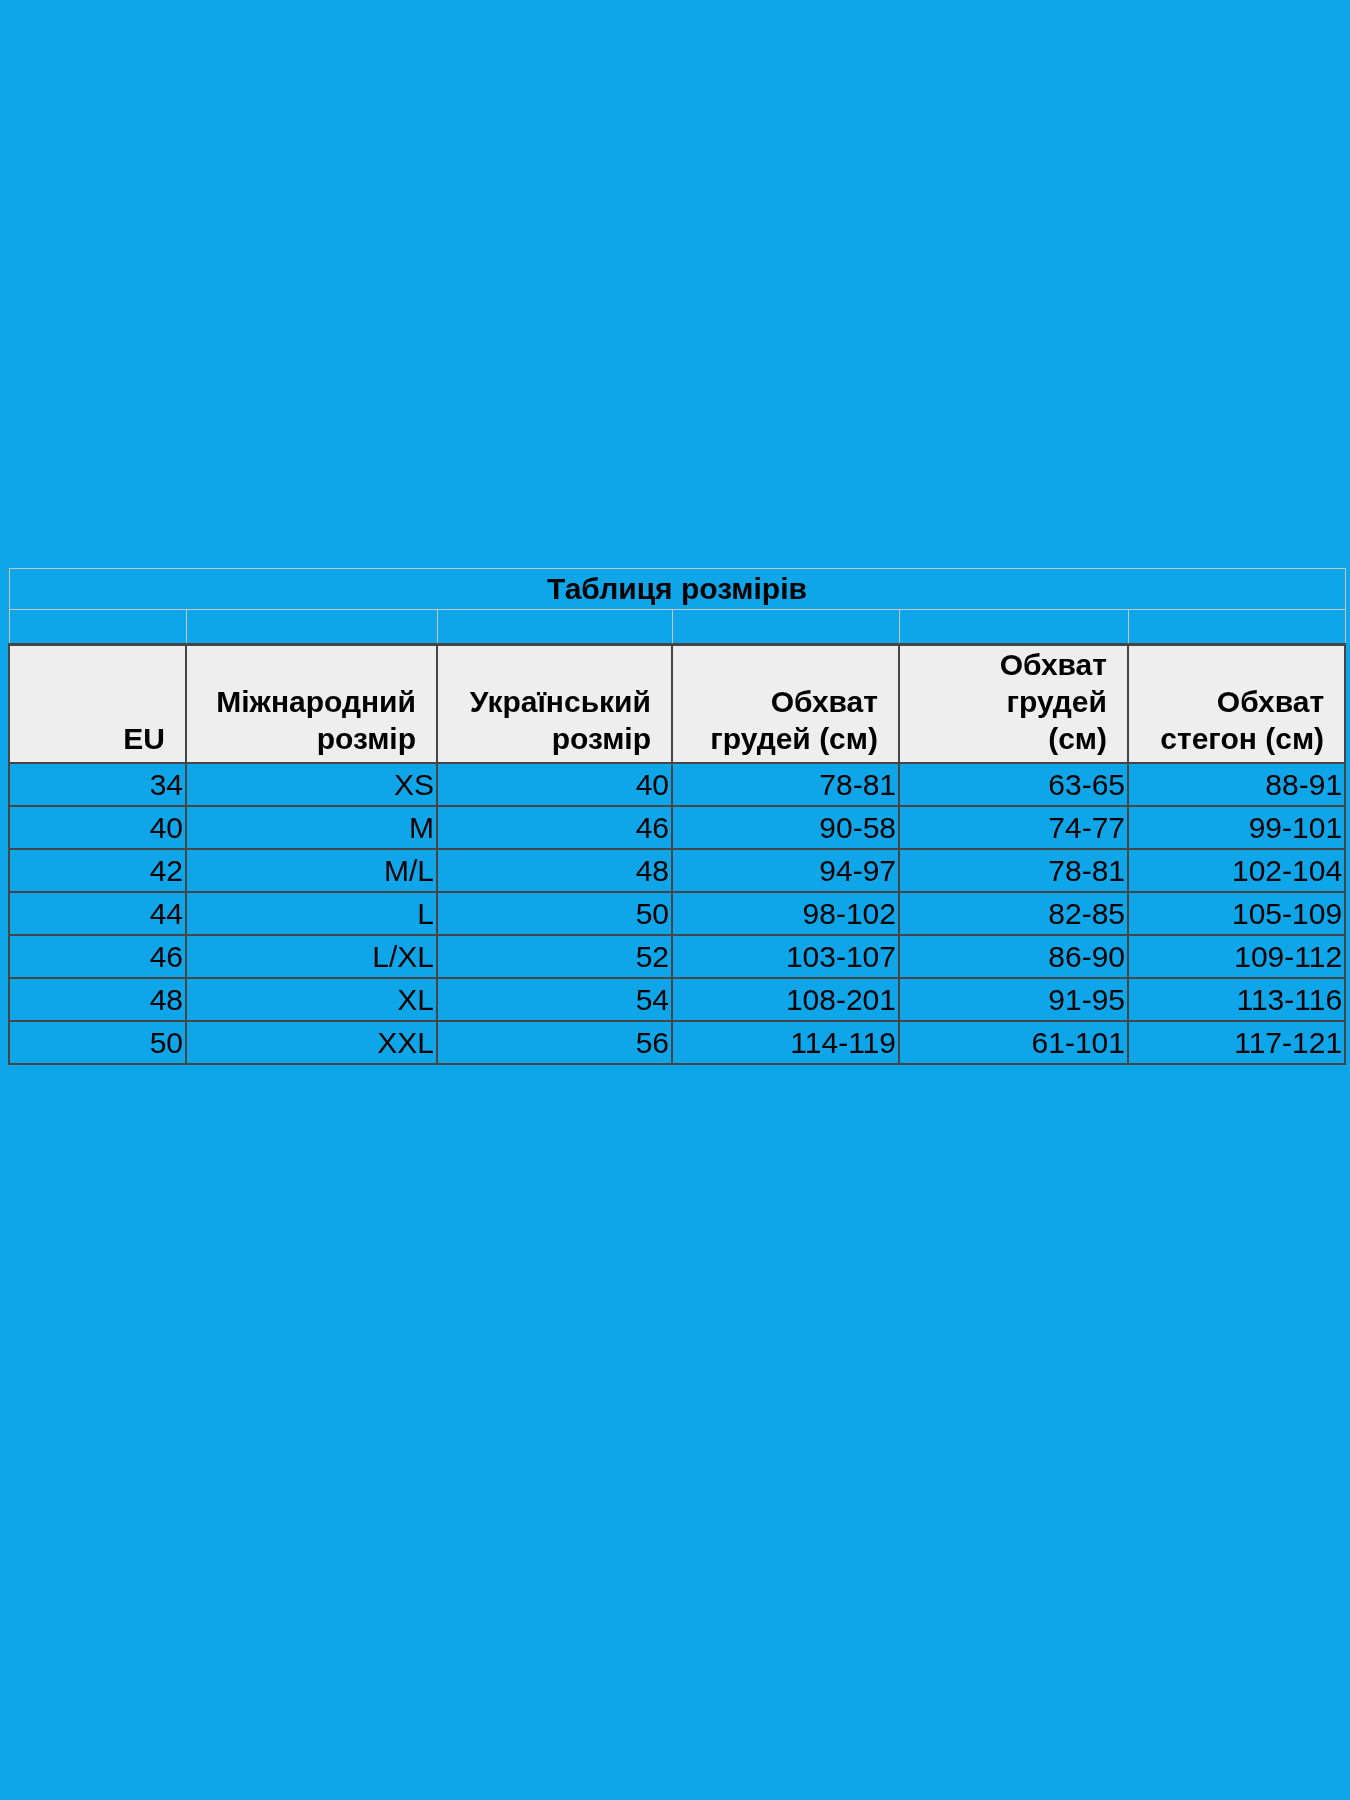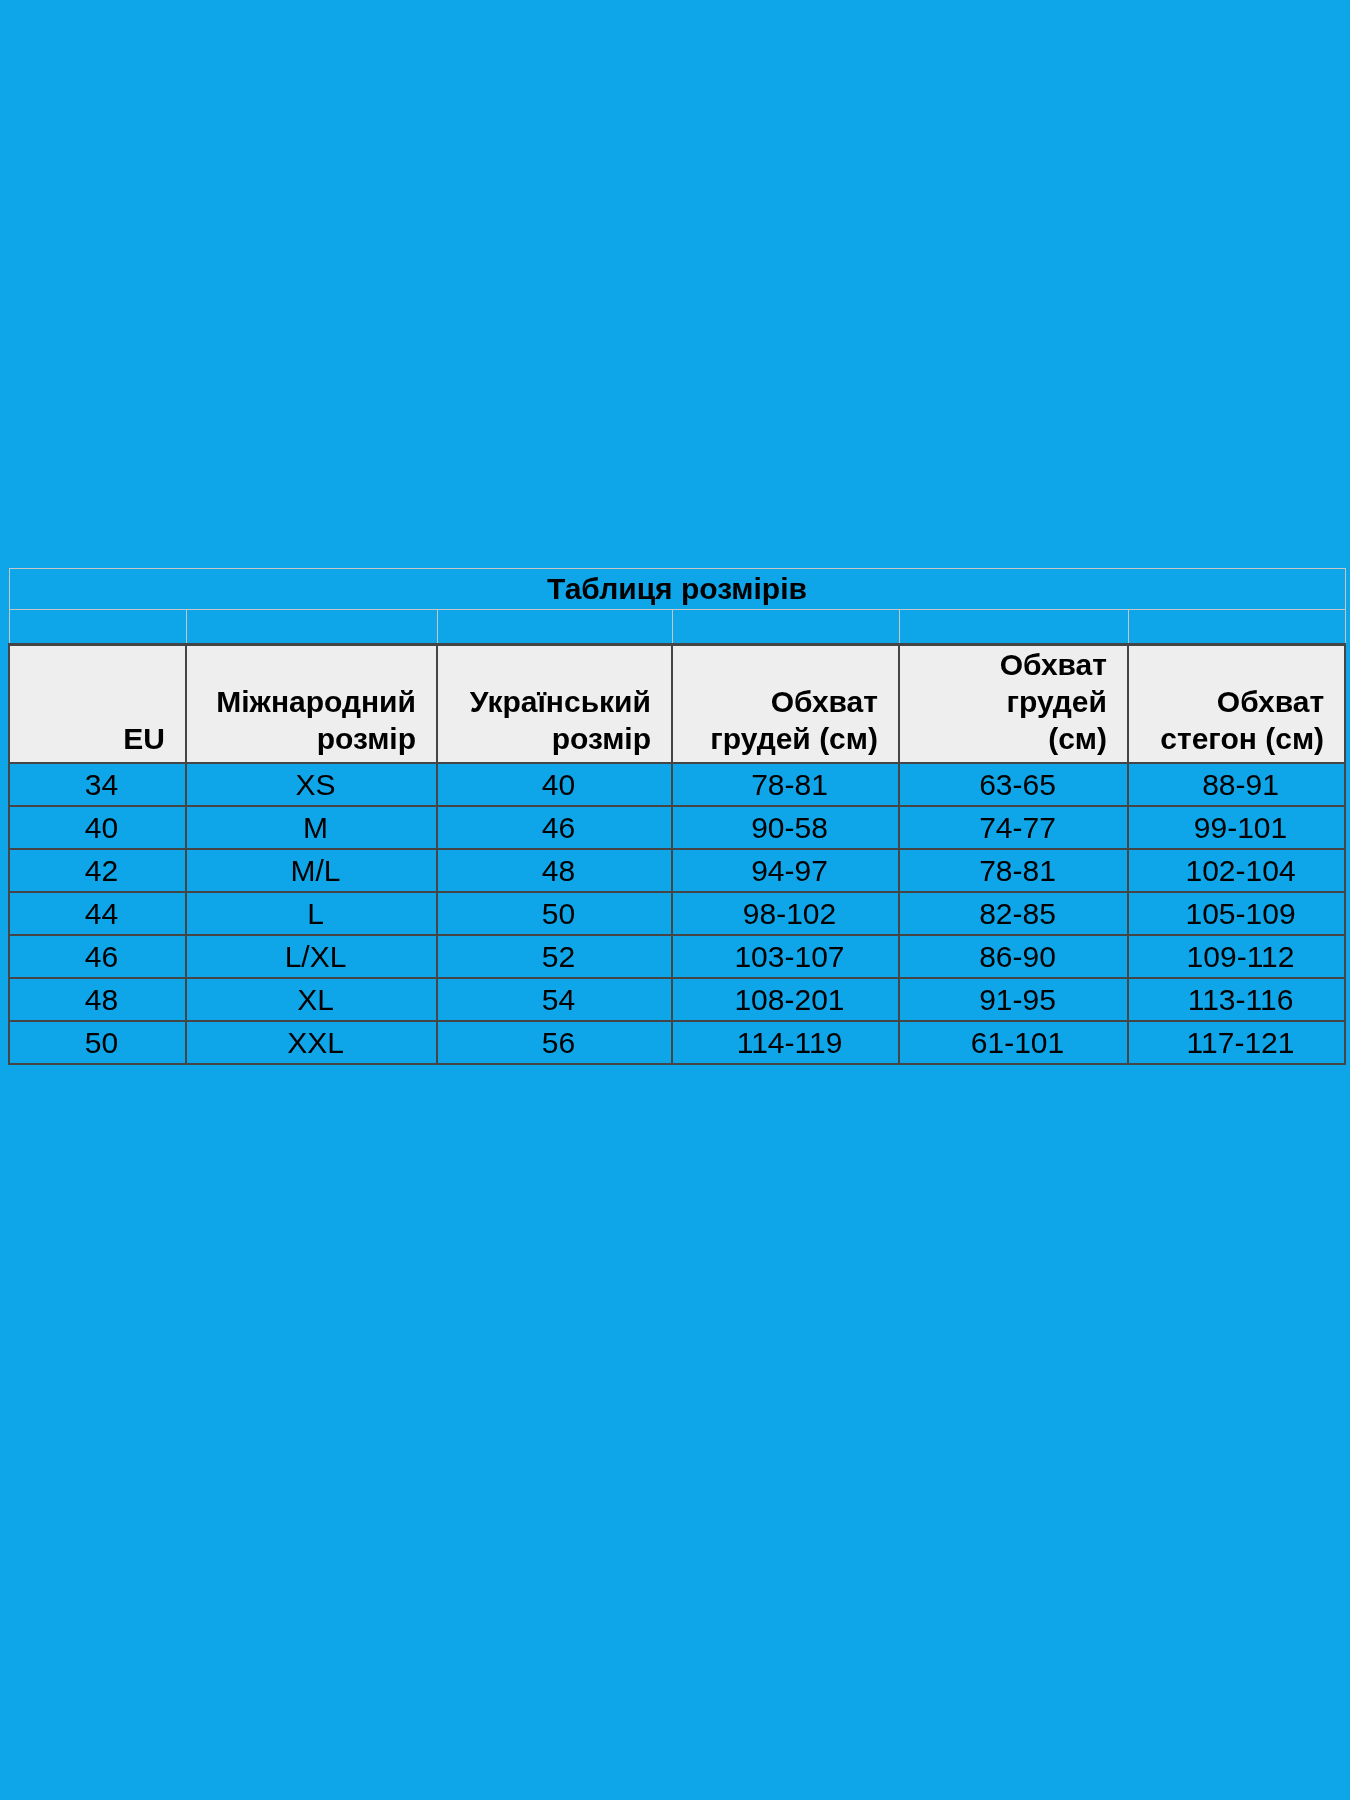--- a/index.html
+++ b/index.html
@@ -49,21 +49,21 @@
     text-align: right;
     vertical-align: bottom;
     padding: 0 20px 5px 4px;
     white-space: pre-line;
   }
   td.data-cell {
     height: 41px;
     border: 2px solid #454545;
     font-size: 30px;
     font-weight: normal;
-    text-align: center;
+    text-align: right;
     vertical-align: middle;
     padding: 0 2px 0 10px;
     white-space: nowrap;
     overflow: hidden;
   }
 </style>
 </head>
 <body>
 
 <div class="canvas">

